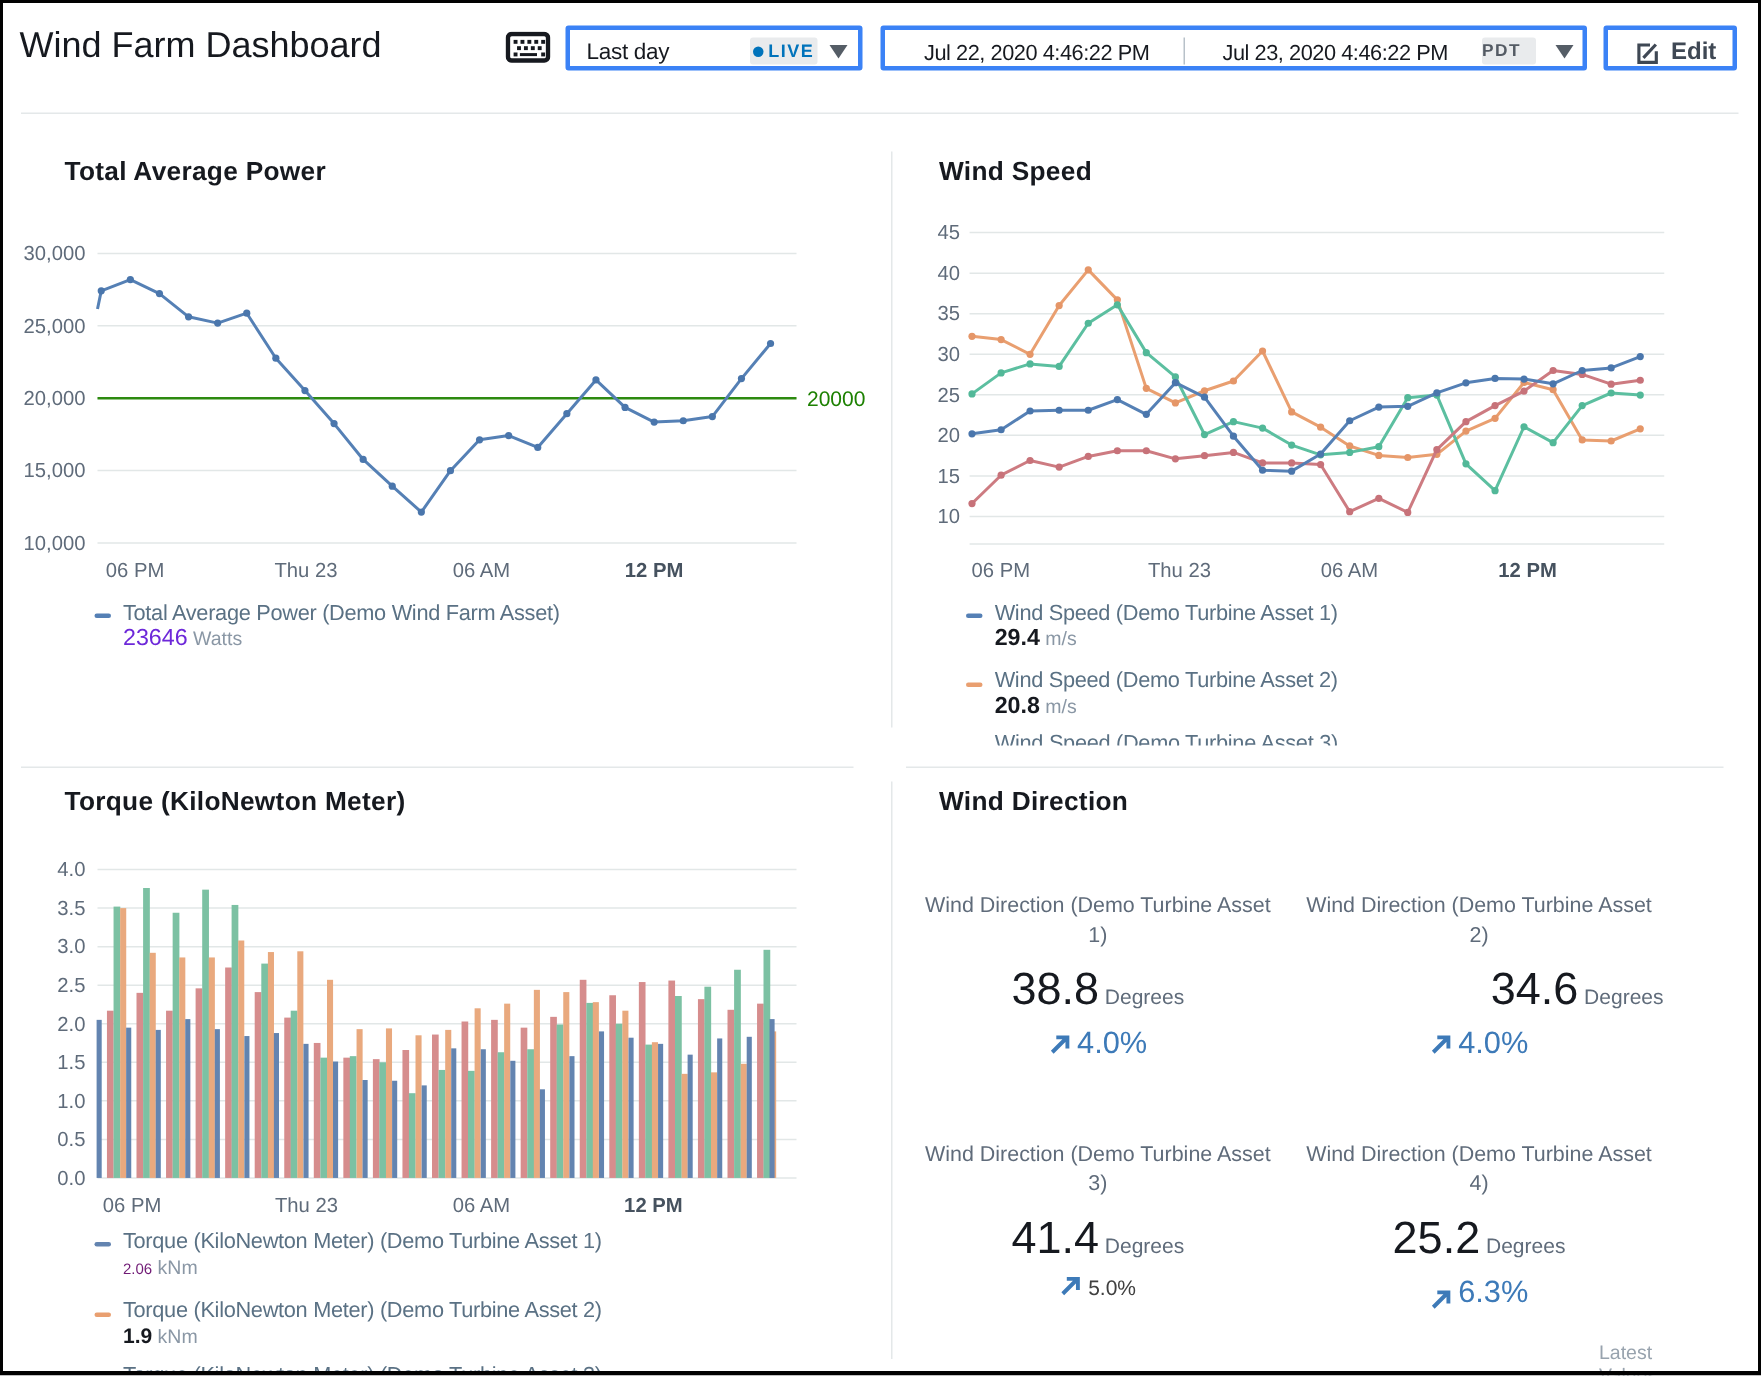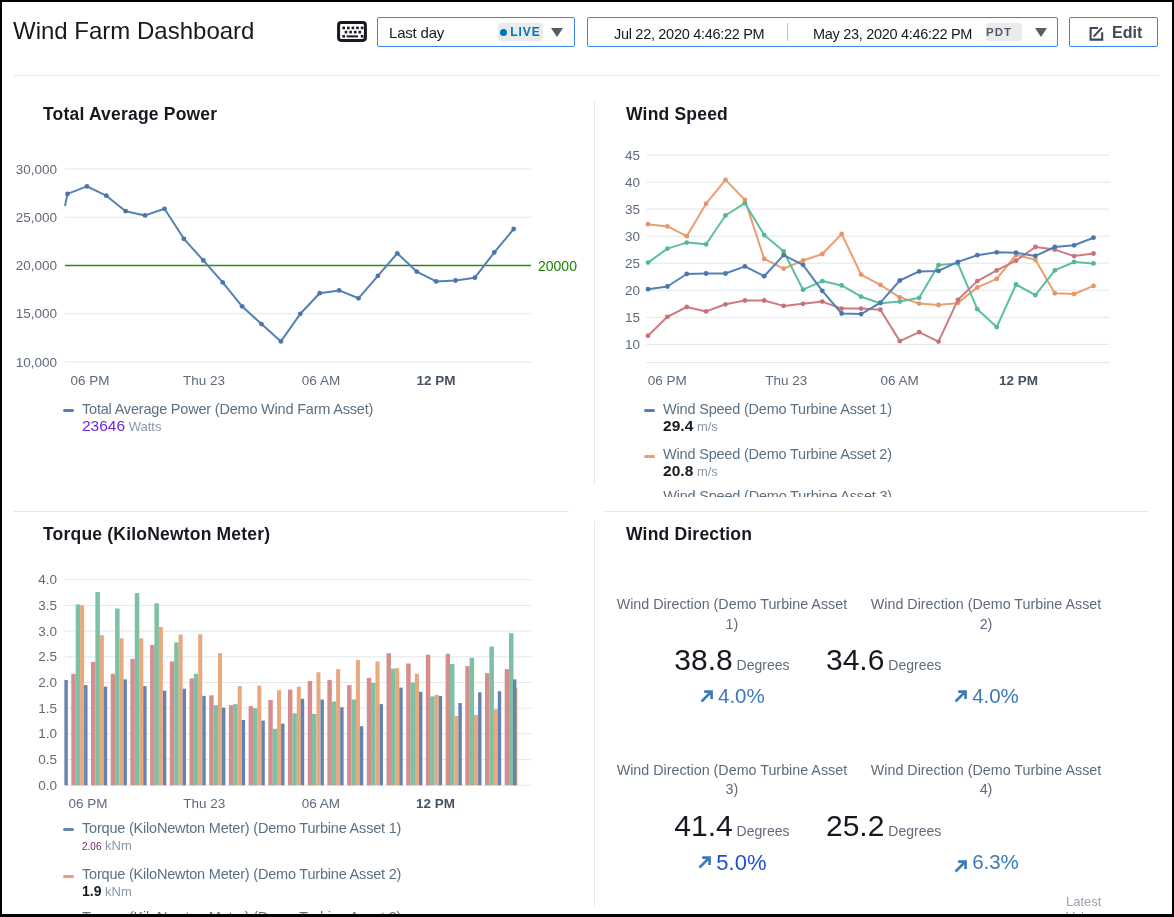--- a/index.html
+++ b/index.html
@@ -3,21 +3,21 @@
 <style>
 * { margin:0; padding:0; box-sizing:border-box; }
 html,body { width:1174px; height:917px; background:#fff; font-family:"Liberation Sans", sans-serif; overflow:hidden; }
 #page { position:relative; width:944px; height:917px; background:#fff; }
 #frame { position:absolute; left:0; top:0; width:1174px; height:917px; border:2px solid #010101; border-bottom-width:3px; z-index:50; pointer-events:none; }
 .sep { position:absolute; background:#e4e8e9; }
 .ptitle { position:absolute; font-size:17.5px; letter-spacing:0.2px; font-weight:bold; color:#16191f; white-space:nowrap; }
 svg .ax { font-family:"Liberation Sans",sans-serif; font-size:13.5px; fill:#5f6b7a; }
 svg .axb { font-family:"Liberation Sans",sans-serif; font-size:13.5px; font-weight:bold; fill:#46525f; }
 svg .thr { font-family:"Liberation Sans",sans-serif; font-size:14px; fill:#1d8102; }
-.hdrbox { position:absolute; top:17px; height:30px; border:1px solid #3b82f6; border-radius:2px; background:#fff; }
+.hdrbox { position:absolute; top:17px; height:30px; border:3px solid #3b82f6; border-radius:2px; background:#fff; }
 .badge { position:absolute; background:#e9ebed; border-radius:2px; font-weight:bold; letter-spacing:1px; }
 .caret { position:absolute; width:0; height:0; border-left:6px solid transparent; border-right:6px solid transparent; border-top:9px solid #555d66; }
 </style></head>
 <body>
 <div id="page">
 
   <div style="position:absolute;left:13px;top:17px;font-size:24px;color:#16191f;white-space:nowrap">Wind Farm Dashboard</div>
   <svg width="30" height="21" viewBox="0 0 30 21" style="position:absolute;left:337px;top:21px">
 <rect x="1.6" y="1.6" width="26.8" height="17.8" rx="2.6" fill="none" stroke="#16191f" stroke-width="3"></rect>
 <g fill="#16191f">
@@ -36,21 +36,21 @@
 </g>
     </svg>
   <div class="hdrbox" style="left:377px;width:198px">
     <span style="position:absolute;left:11px;top:6px;font-size:15px;letter-spacing:-0.2px;color:#16191f">Last day</span>
     <span class="badge" style="left:120px;top:5px;width:45px;height:18px;font-size:12px;color:#0073bb;text-align:center;line-height:18px"><span style="display:inline-block;width:7px;height:7px;border-radius:50%;background:#0073bb;margin-right:3px;letter-spacing:0"></span>LIVE</span>
     <span class="caret" style="left:173px;top:10px"></span>
   </div>
   <div class="hdrbox" style="left:587px;width:471px">
     <span style="position:absolute;left:26px;top:8px;font-size:14.5px;letter-spacing:-0.3px;color:#16191f;white-space:nowrap">Jul 22, 2020 4:46:22 PM</span>
     <span style="position:absolute;left:199px;top:5px;width:1px;height:18px;background:#b8c1c9"></span>
-    <span style="position:absolute;left:225px;top:8px;font-size:14.5px;letter-spacing:-0.3px;color:#16191f;white-space:nowrap">May 23, 2020 4:46:22 PM</span>
+    <span style="position:absolute;left:225px;top:8px;font-size:14.5px;letter-spacing:-0.3px;color:#16191f;white-space:nowrap">Jul 23, 2020 4:46:22 PM</span>
     <span class="badge" style="left:398px;top:5px;width:36px;height:18px;font-size:11.5px;color:#545b64;text-align:left;line-height:18px">PDT</span>
     <span class="caret" style="left:447px;top:10px"></span>
   </div>
   <div class="hdrbox" style="left:1069px;width:89px">
     <svg width="15" height="15" viewBox="0 0 15 15" style="position:absolute;left:19px;top:8px">
 <path d="M13.2 6.2 V13.6 H1.6 V2 H9" fill="none" stroke="#3f4854" stroke-width="2.1"></path>
 <path d="M4.6 10.6 L12.9 1.7" fill="none" stroke="#3f4854" stroke-width="2.1"></path>
 </svg>
     <span style="position:absolute;left:42px;top:6px;font-size:16px;font-weight:bold;color:#3f4854">Edit</span>
   </div>
@@ -371,30 +371,30 @@
 <div style="position:absolute;left:0px;top:910px;width:560px;height:4px;overflow:hidden">
       <div style="position:absolute;left:82px;top:-1px;font-size:14.5px;letter-spacing:-0.2px;color:#5a7184;white-space:nowrap">Torque (KiloNewton Meter) (Demo Turbine Asset 3)</div>
     </div>
 
 <div style="position:absolute;left:571.9px;top:595px;width:320px;text-align:center;font-size:14.3px;line-height:19.7px;color:#5f6b7a">Wind Direction (Demo Turbine Asset<br>1)</div>
 <div style="position:absolute;left:571.9px;top:643px;width:320px;text-align:center;color:#16191f"><span style="font-size:30px">38.8</span><span style="font-size:14px;color:#5f6b7a"> Degrees</span></div>
 <div style="position:absolute;left:571.9px;top:684px;width:320px;text-align:center;font-size:20.5px;color:#3d7ab8"><span style="display:inline-flex;align-items:center"><svg width="16" height="15" viewBox="0 0 16 15" style="margin-right:3px">
           <path d="M2.5 12.5 L11.5 3.5 M5.2 2.6 H12.6 V10" fill="none" stroke="#3d7ab8" stroke-width="2.6"></path>
         </svg>4.0%</span></div>
 <div style="position:absolute;left:826.0px;top:595px;width:320px;text-align:center;font-size:14.3px;line-height:19.7px;color:#5f6b7a">Wind Direction (Demo Turbine Asset<br>2)</div>
-<div style="position:absolute;left:826.0px;top:643px;width:320px;text-align:left;color:#16191f"><span style="font-size:30px">34.6</span><span style="font-size:14px;color:#5f6b7a"> Degrees</span></div>
+<div style="position:absolute;left:789px;top:643px;width:320px;text-align:right;color:#16191f"><span style="font-size:30px">34.6</span><span style="font-size:14px;color:#5f6b7a"> Degrees</span></div>
 <div style="position:absolute;left:826.0px;top:684px;width:320px;text-align:center;font-size:20.5px;color:#3d7ab8"><span style="display:inline-flex;align-items:center"><svg width="16" height="15" viewBox="0 0 16 15" style="margin-right:3px">
           <path d="M2.5 12.5 L11.5 3.5 M5.2 2.6 H12.6 V10" fill="none" stroke="#3d7ab8" stroke-width="2.6"></path>
         </svg>4.0%</span></div>
 <div style="position:absolute;left:571.9px;top:760.5px;width:320px;text-align:center;font-size:14.3px;line-height:19.7px;color:#5f6b7a">Wind Direction (Demo Turbine Asset<br>3)</div>
 <div style="position:absolute;left:571.9px;top:808.5px;width:320px;text-align:center;color:#16191f"><span style="font-size:30px">41.4</span><span style="font-size:14px;color:#5f6b7a"> Degrees</span></div>
-<div style="position:absolute;left:571.9px;top:849.5px;width:320px;text-align:center;font-size:22px;color:#1d4ed8"><span style="display:inline-flex;align-items:center"><svg width="16" height="15" viewBox="0 0 16 15" style="margin-right:3px">
+<div style="position:absolute;left:571.9px;top:849.5px;width:320px;text-align:center;font-size:14px;color:#404040"><span style="display:inline-flex;align-items:center"><svg width="16" height="15" viewBox="0 0 16 15" style="margin-right:3px">
           <path d="M2.5 12.5 L11.5 3.5 M5.2 2.6 H12.6 V10" fill="none" stroke="#3d7ab8" stroke-width="2.6"></path>
         </svg>5.0%</span></div>
 <div style="position:absolute;left:826.0px;top:760.5px;width:320px;text-align:center;font-size:14.3px;line-height:19.7px;color:#5f6b7a">Wind Direction (Demo Turbine Asset<br>4)</div>
-<div style="position:absolute;left:826.0px;top:808.5px;width:320px;color:#16191f"><span style="font-size:30px">25.2</span><span style="font-size:14px;color:#5f6b7a"> Degrees</span></div>
+<div style="position:absolute;left:826.0px;top:808.5px;width:320px;text-align:center;color:#16191f"><span style="font-size:30px">25.2</span><span style="font-size:14px;color:#5f6b7a"> Degrees</span></div>
 <div style="position:absolute;left:826.0px;top:849.5px;width:320px;text-align:center;font-size:20.5px;color:#3d7ab8"><span style="display:inline-flex;align-items:flex-end"><svg width="16" height="15" viewBox="0 0 16 15" style="margin-right:3px">
           <path d="M2.5 12.5 L11.5 3.5 M5.2 2.6 H12.6 V10" fill="none" stroke="#3d7ab8" stroke-width="2.6"></path>
         </svg>6.3%</span></div>
   <div style="position:absolute;left:1066px;top:894px;font-size:13px;color:#98a3ae">Latest Values</div>
 
   <div id="frame"></div>
 </div>
 
 </body></html>

